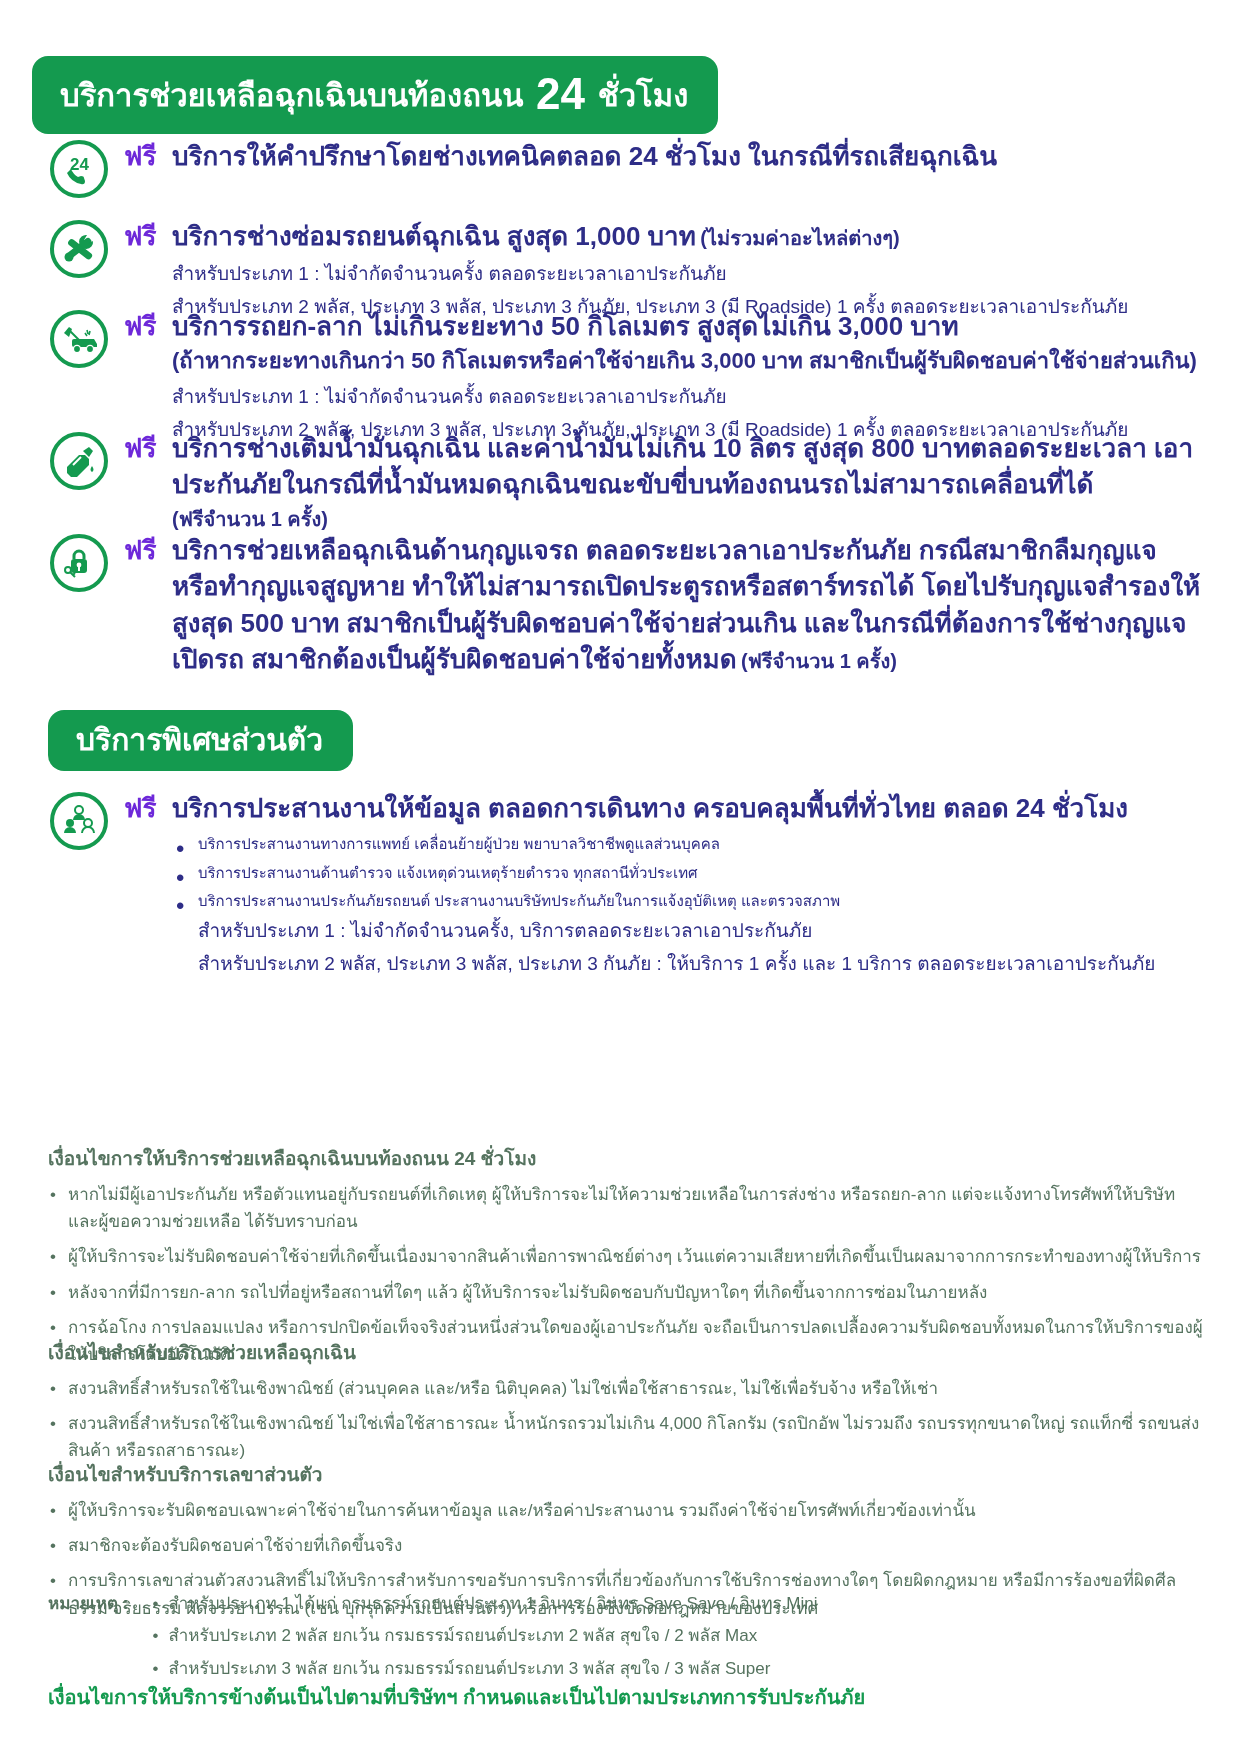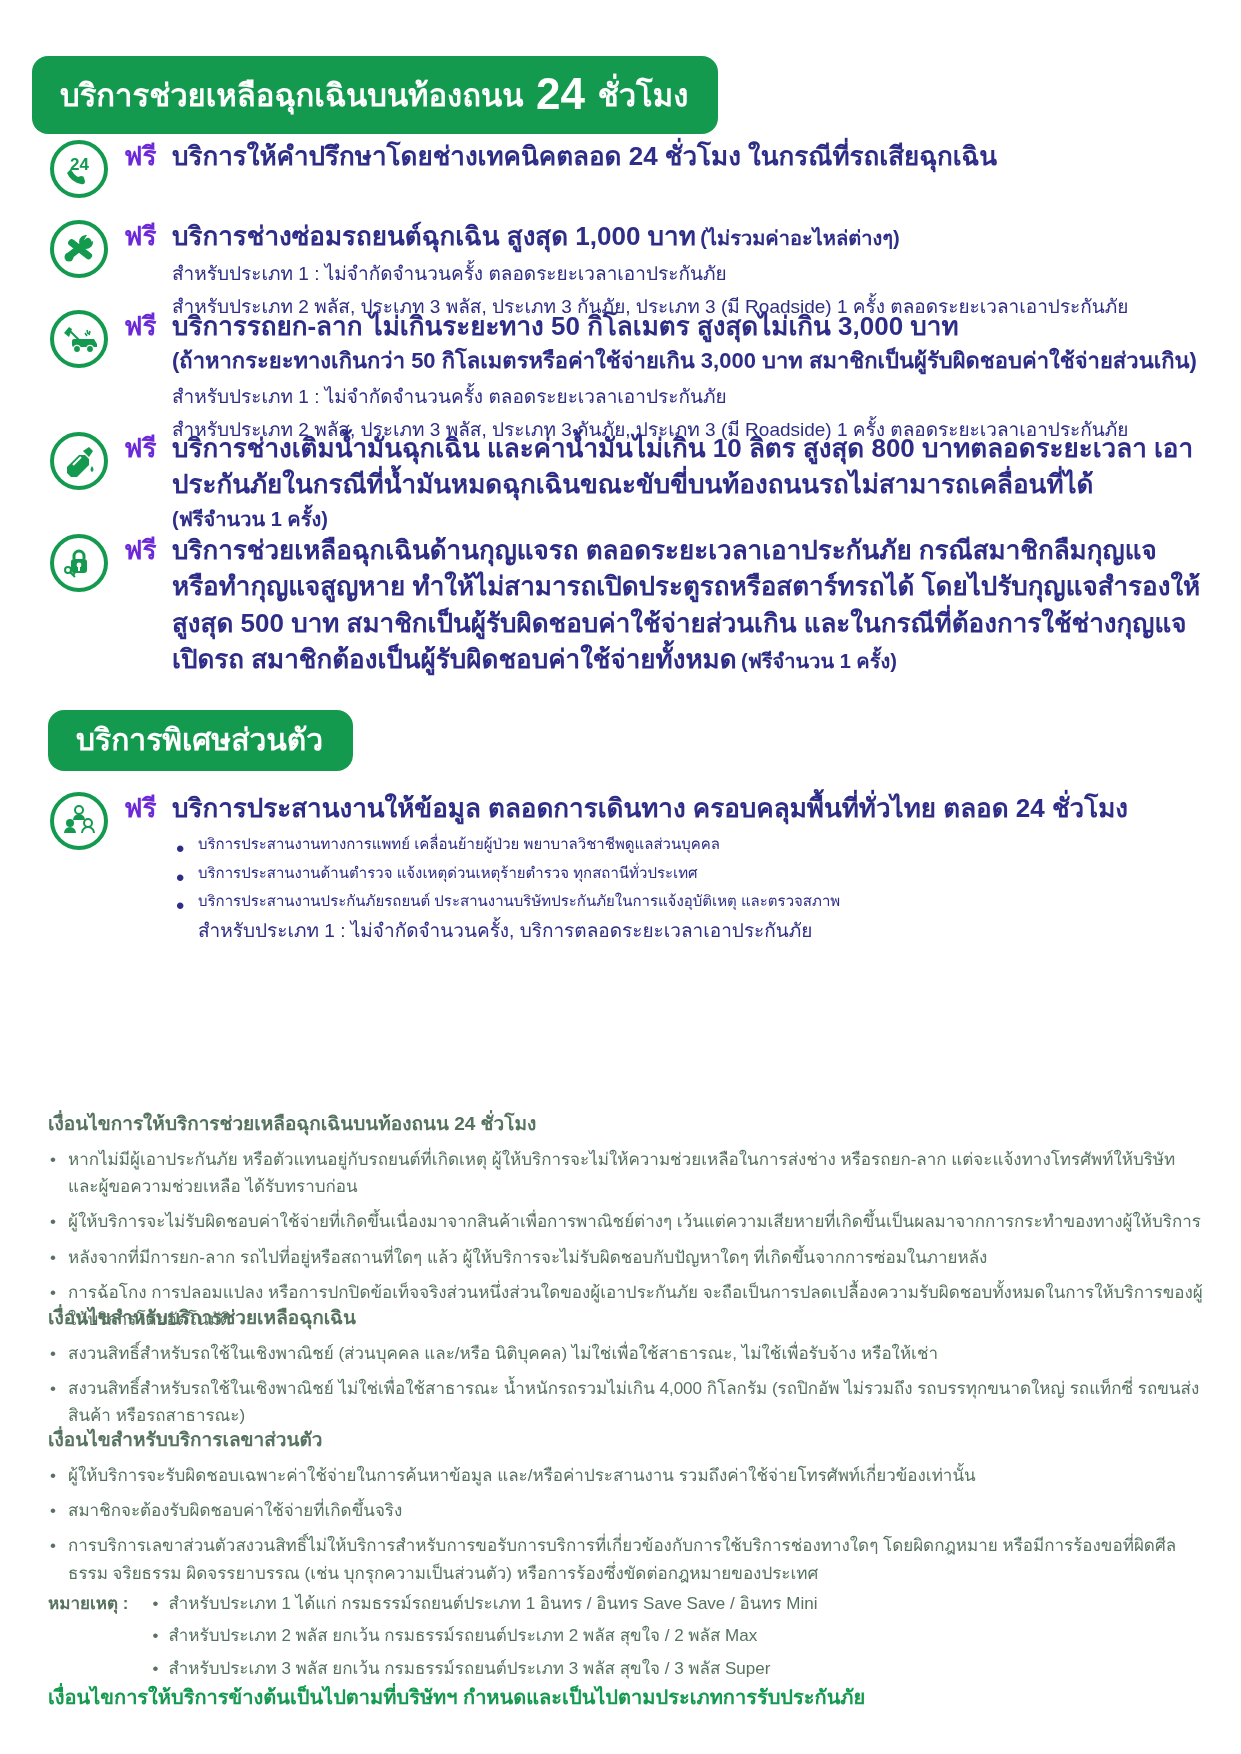--- a/index.html
+++ b/index.html
@@ -40,21 +40,21 @@
   .p-bullets { margin-top:8px; }
   .p-bullet {
     position:relative; color:#2e2d87; font-size:15px; font-weight:normal;
     padding-left:26px; margin-top:8px; line-height:1.35;
   }
   .p-bullet::before { content:"\2022"; position:absolute; left:4px; top:-1px; font-size:24px; }
   .p-subs { margin-top:6px; padding-left:26px; }
   
   .cond { position:absolute; left:48px; right:36px; color:#55735f; }
   .cond-1 { top:1108px; } .cond-2 { top:1302px; } .cond-3 { top:1424px; }
-  .cond-heading { font-weight:bold; font-size:19px; margin-bottom:8px; }
+  .cond-heading { font-weight:bold; font-size:19px; margin-bottom:8px;margin-top:35px; }
   .c-bullet {
     position:relative; font-size:17px; padding-left:20px; margin-top:8px; line-height:1.6;
   }
   .c-bullet::before { content:"\2022"; position:absolute; left:2px; top:0; }
   
   .notes { position:absolute; left:48px; right:36px; top:1588px; display:flex; color:#55735f; }
   .notes-label { font-weight:bold; font-size:17px; flex:0 0 auto; margin-right:22px; line-height:1.9; }
   .notes-list { flex:1; }
   .n-bullet { position:relative; font-size:17px; padding-left:18px; line-height:1.9; }
   .n-bullet::before { content:"\2022"; position:absolute; left:2px; top:0; }
@@ -177,20 +177,21 @@
     <div class="item-body">
       <span class="free">ฟรี</span>
       <span class="item-title">บริการประสานงานให้ข้อมูล ตลอดการเดินทาง ครอบคลุมพื้นที่ทั่วไทย ตลอด 24 ชั่วโมง</span>
       <div class="p-bullets">
         <div class="p-bullet">บริการประสานงานทางการแพทย์ เคลื่อนย้ายผู้ป่วย พยาบาลวิชาชีพดูแลส่วนบุคคล</div>
         <div class="p-bullet">บริการประสานงานด้านตำรวจ แจ้งเหตุด่วนเหตุร้ายตำรวจ ทุกสถานีทั่วประเทศ</div>
         <div class="p-bullet">บริการประสานงานประกันภัยรถยนต์ ประสานงานบริษัทประกันภัยในการแจ้งอุบัติเหตุ และตรวจสภาพ</div>
       </div>
       <div class="p-subs">
         <div class="sub-line">สำหรับประเภท 1 : ไม่จำกัดจำนวนครั้ง, บริการตลอดระยะเวลาเอาประกันภัย</div>
+        <div class="sub-line">สำหรับประเภท 2 พลัส, ประเภท 3 พลัส, ประเภท 3 กันภัย : ให้บริการ 1 ครั้ง และ 1 บริการ ตลอดระยะเวลาเอาประกันภัย</div>
       </div>
     </div>
   </div>
 
   <div class="cond cond-1">
     <div class="cond-heading">เงื่อนไขการให้บริการช่วยเหลือฉุกเฉินบนท้องถนน 24 ชั่วโมง</div>
     <div class="c-bullet">หากไม่มีผู้เอาประกันภัย หรือตัวแทนอยู่กับรถยนต์ที่เกิดเหตุ ผู้ให้บริการจะไม่ให้ความช่วยเหลือในการส่งช่าง หรือรถยก-ลาก แต่จะแจ้งทางโทรศัพท์ให้บริษัท และผู้ขอความช่วยเหลือ ได้รับทราบก่อน</div>
     <div class="c-bullet">ผู้ให้บริการจะไม่รับผิดชอบค่าใช้จ่ายที่เกิดขึ้นเนื่องมาจากสินค้าเพื่อการพาณิชย์ต่างๆ เว้นแต่ความเสียหายที่เกิดขึ้นเป็นผลมาจากการกระทำของทางผู้ให้บริการ</div>
     <div class="c-bullet">หลังจากที่มีการยก-ลาก รถไปที่อยู่หรือสถานที่ใดๆ แล้ว ผู้ให้บริการจะไม่รับผิดชอบกับปัญหาใดๆ ที่เกิดขึ้นจากการซ่อมในภายหลัง</div>
     <div class="c-bullet">การฉ้อโกง การปลอมแปลง หรือการปกปิดข้อเท็จจริงส่วนหนึ่งส่วนใดของผู้เอาประกันภัย จะถือเป็นการปลดเปลื้องความรับผิดชอบทั้งหมดในการให้บริการของผู้ให้บริการโดยอัตโนมัติ</div>

